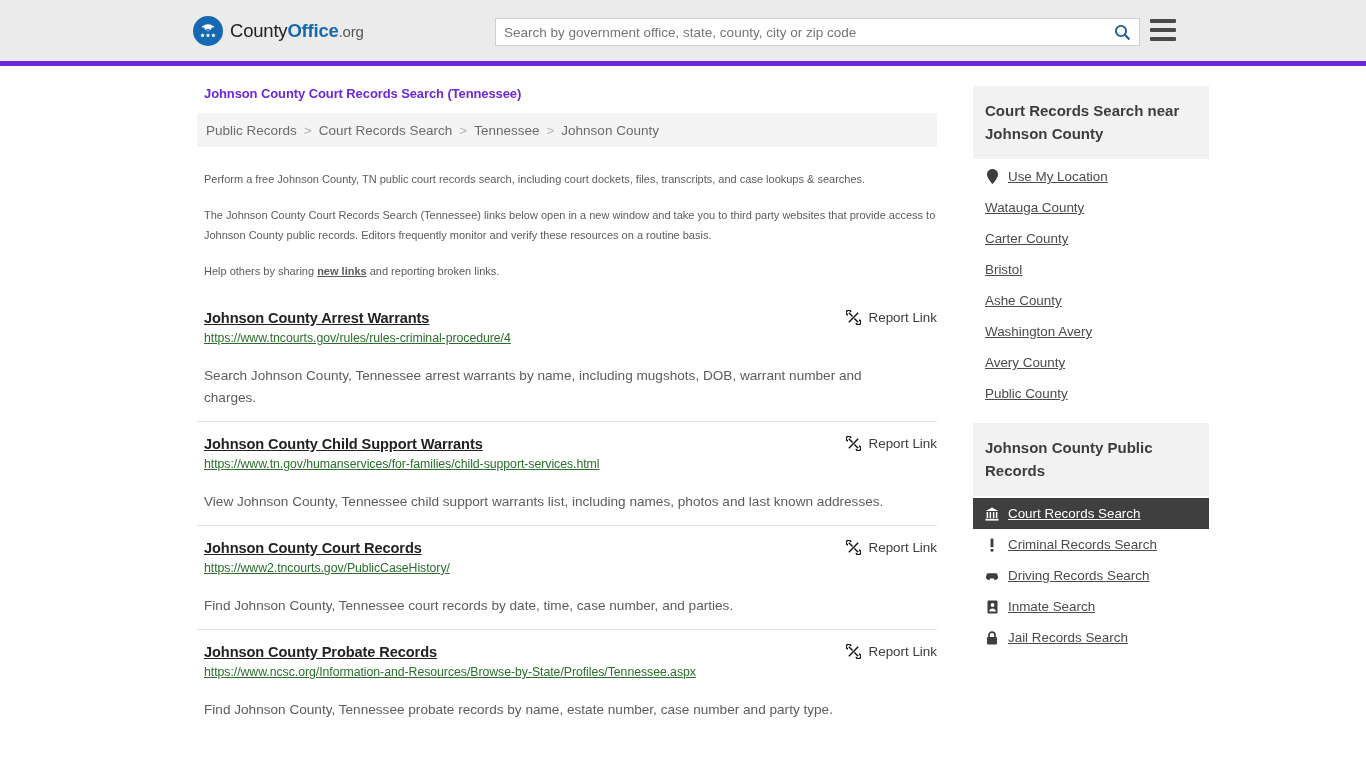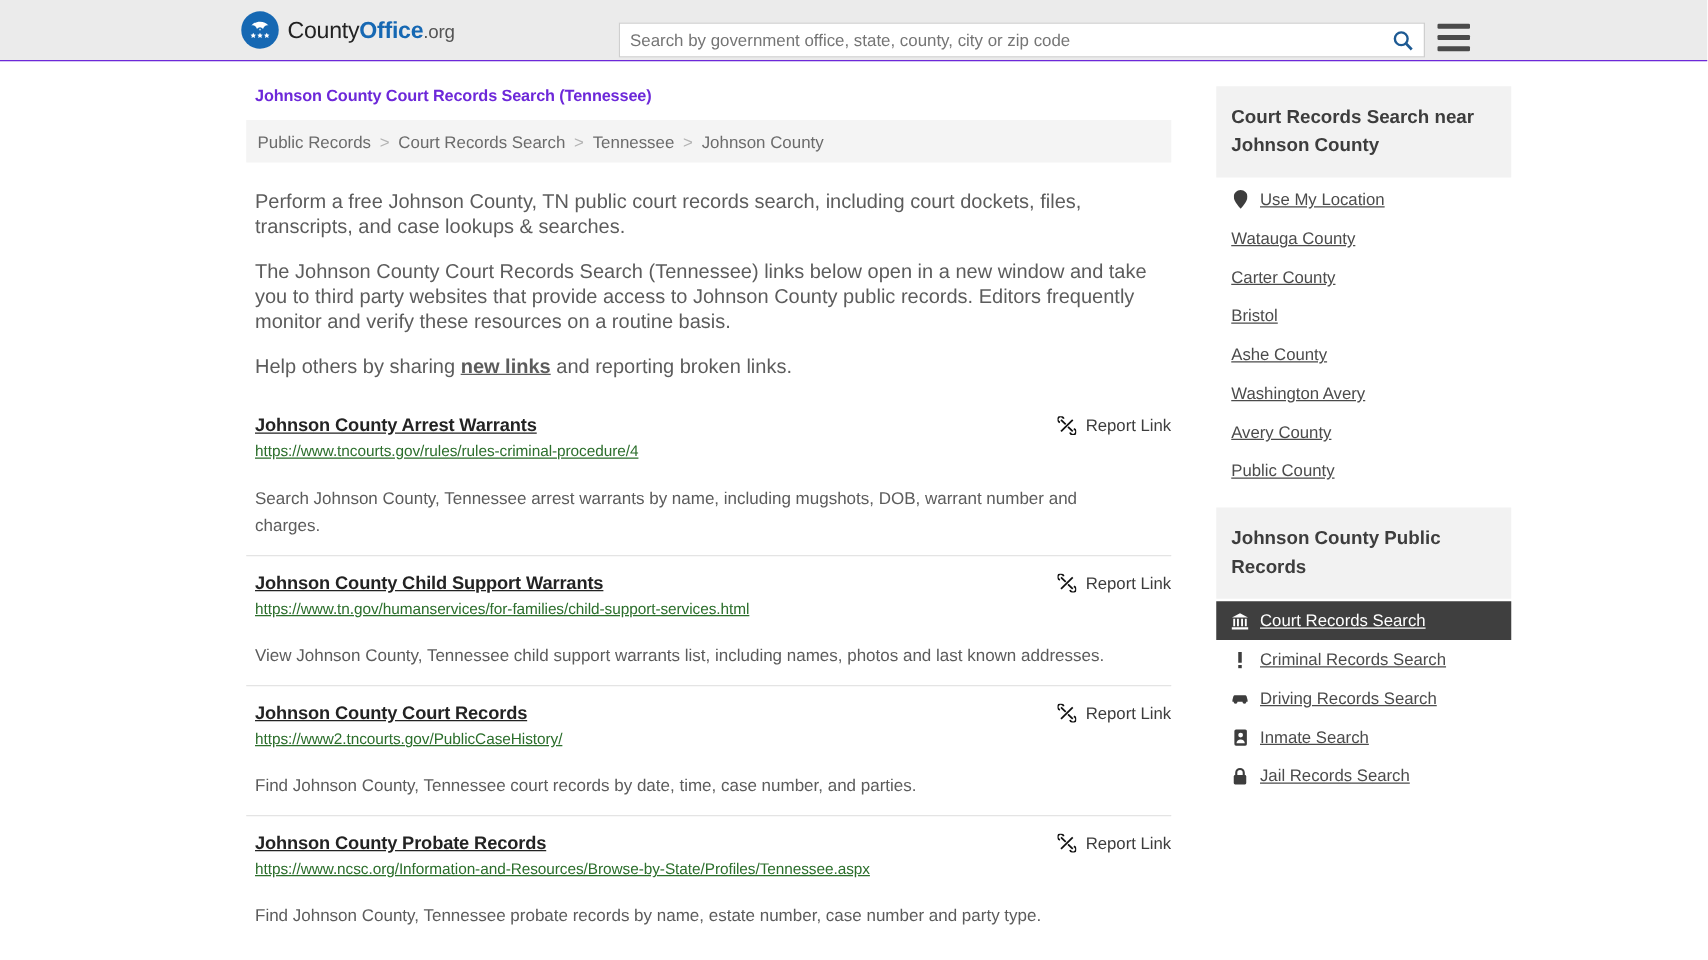--- a/index.html
+++ b/index.html
@@ -9,23 +9,23 @@
     height: 768px;
     overflow: hidden;
     background: #ffffff;
     font-family: "Liberation Sans", sans-serif;
     color: #444444;
     -webkit-font-smoothing: antialiased;
   }
 
   
   .site-header {
-    height: 49px;
+    height: 66px;
     background: #ebebeb;
-    border-bottom: 1px solid #6d28d9;
+    border-bottom: 5px solid #6d28d9;
     display: flex;
     align-items: center;
     position: relative;
   }
   .logo-wrap {
     display: flex;
     align-items: center;
     margin-left: 193px;
     text-decoration: none;
     gap: 7px;
@@ -129,21 +129,21 @@
     gap: 7px;
   }
   .breadcrumb a {
     color: #6b6b6b;
     text-decoration: none;
   }
   .breadcrumb .sep { color: #b4b4b4; }
 
   .intro p {
     margin: 16px 0 0 7px;
-    font-size: 16px;
+    font-size: 11px;
     line-height: 20px;
     color: #5c5c5c;
   }
   .intro p.first { margin-top: 22px; }
   .intro a {
     color: #5c5c5c;
     text-decoration: underline;
     font-weight: bold;
   }
 

